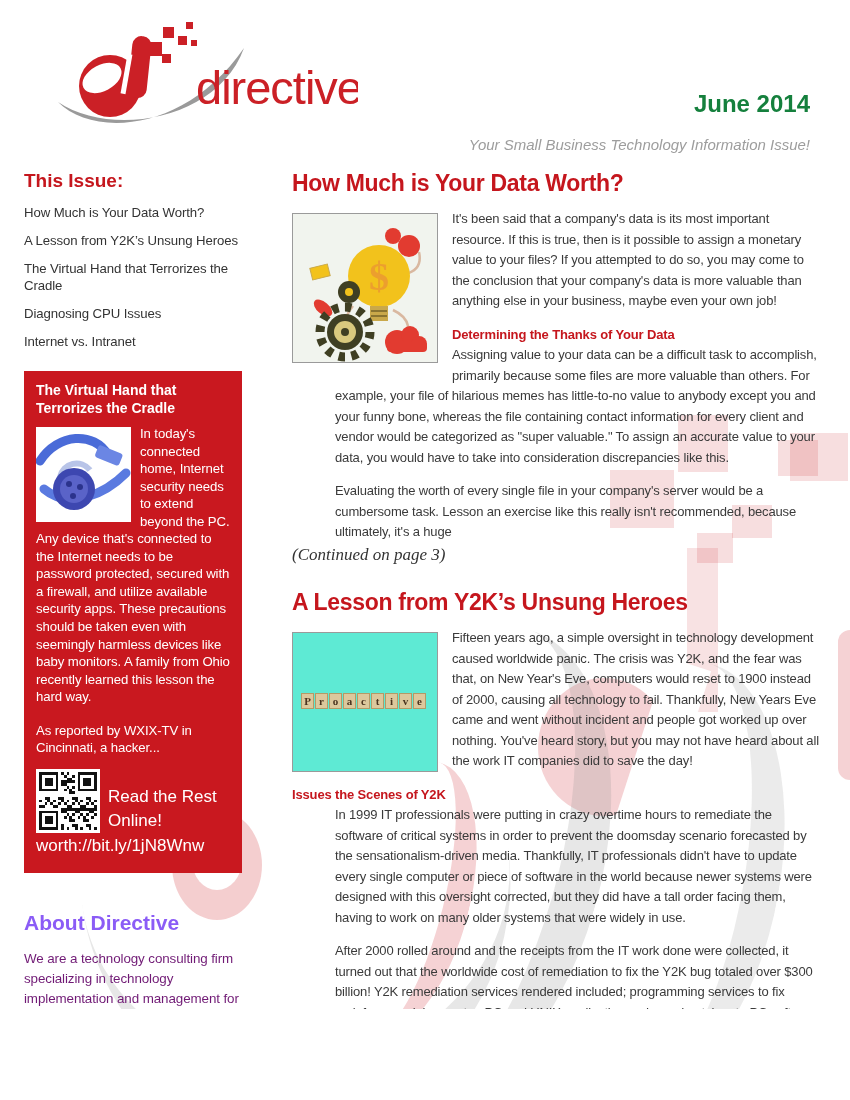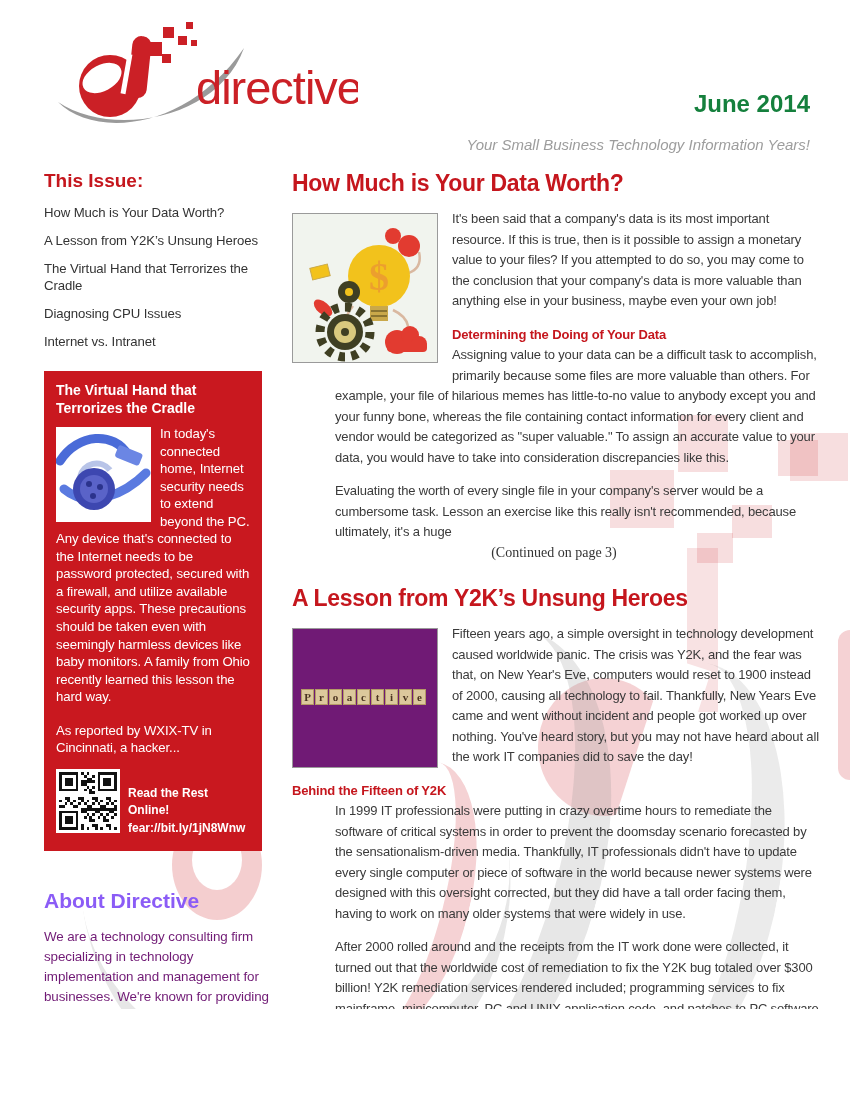--- a/index.html
+++ b/index.html
@@ -19,60 +19,60 @@
   
   .header { position:absolute; left:0; top:0; width:850px; height:165px; z-index:2; }
   .logo { position:absolute; left:48px; top:14px; }
   .masthead { position:absolute; right:40px; top:38px; text-align:right; white-space:nowrap; }
   .mh-tech { font-size:35px; font-weight:bold; color:#c5161d; letter-spacing:-0.5px; }
   .mh-minutes { font-size:35px; font-weight:normal; color:#8d8d8d; letter-spacing:-0.5px; }
   .mh-date { position:absolute; right:40px; top:90px; font-size:24px; font-weight:bold; color:#15803d; }
   .tagline { position:absolute; right:40px; top:136px; font-size:15px; font-style:italic; color:#9d9d9d; }
 
   
-  .left-col { position:absolute; left:44px; top:170px; width:228px; z-index:2; }
+  .left-col { position:absolute; left:24px; top:170px; width:228px; z-index:2; }
   .main-col { position:absolute; left:292px; top:170px; width:528px; z-index:2; }
 
   
   .issue-title { color:#c5161d; font-size:19px; font-weight:bold; margin-bottom:13px; }
   .issue-item { font-size:13.2px; color:#333; line-height:1.25; margin-bottom:11.5px; letter-spacing:-0.1px; }
 
   .feature-box {
     margin-top:21px; width:218px; background:#c9181f; color:#ffffff;
     padding:11px 12px 14px 12px;
   }
   .feature-title { font-size:14px; font-weight:bold; line-height:1.25; margin-bottom:8px; }
   .feature-img {
     float:left; width:95px; height:95px; background:#ffffff; margin:2px 9px 4px 0;
   }
   .feature-body { font-size:13.2px; line-height:1.33; letter-spacing:-0.1px; }
   .feature-body2 { font-size:13.2px; line-height:1.33; margin-top:16px; letter-spacing:-0.1px; }
   .feature-cta { margin-top:12px; overflow:hidden; }
   .qr { float:left; width:64px; height:64px; background:#ffffff; padding:3px; margin-right:8px; }
-  .cta-text { font-size:12px; font-weight:bold; line-height:1.45; padding-top:16px; }
+  .cta-text { font-size:17px; font-weight:normal; line-height:1.45; padding-top:16px; }
 
   .about { margin-top:38px; }
   .about-title { color:#8b5cf6; font-size:21px; font-weight:bold; margin-bottom:14px; }
   .about-body { font-size:13.4px; line-height:1.5; letter-spacing:-0.1px; color:#701a75; }
 
   
   .article-title { color:#c5161d; font-size:23px; font-weight:bold; letter-spacing:-0.3px; margin-bottom:12px; }
   .article { overflow:visible; }
   .art-img {
-    float:left; border:1px solid #9a9a9a; background:#701a75;
+    float:left; border:1px solid #9a9a9a; background:#5eead4;
     margin:4px 14px 6px 0;
   }
   .img1 { width:146px; height:150px; background:#f1f4ee; }
   .img2 { width:146px; height:140px; }
   .body-text { font-size:13px; line-height:1.58; letter-spacing:-0.15px; color:#3a3a3a;padding-left:43px; }
   .subhead { color:#c5161d; font-weight:bold; font-size:13px; line-height:1.58; margin-top:13px; letter-spacing:-0.15px; }
   .para { margin-top:13px; }
   .continued {
-    text-align:center; font-family:"Liberation Serif", serif; 
-    font-size:14px; color:#333; margin-top:2px; padding-right:4px;
+    text-align:left; font-family:"Liberation Serif", serif; font-style:italic;
+    font-size:17px; color:#333; margin-top:2px; padding-right:4px;
   }
   .gap { height:24px; clear:both; }
   .clear { clear:both; }
 
   
   .tiles { position:absolute; left:8px; top:58px; }
   .tile {
     display:inline-block; width:13px; height:16px; background:#dcc89c;
     border:1px solid #b49a66; color:#4a3420; font-size:11px; font-weight:bold;
     text-align:center; line-height:15px; margin-right:1px; vertical-align:middle;
@@ -114,21 +114,21 @@
         <rect x="100" y="28" width="14" height="14" fill="#cb2026"></rect>
         <rect x="115" y="13" width="11" height="11" fill="#cb2026"></rect>
         <rect x="130" y="22" width="9" height="9" fill="#cb2026"></rect>
         <rect x="114" y="40" width="9" height="9" fill="#cb2026"></rect>
         <rect x="138" y="8" width="7" height="7" fill="#cb2026"></rect>
         <rect x="143" y="26" width="6" height="6" fill="#cb2026"></rect>
         <text x="148" y="90" font-family="Liberation Sans, sans-serif" font-size="47" fill="#cb2026" letter-spacing="-1">directive</text>
       </svg>
     </div>
     <div class="mh-date">June 2014</div>
-    <div class="tagline">Your Small Business Technology Information Years!</div>
+    <div class="tagline">Your Small Business Technology Information Issue!</div>
   </div>
 
   <div class="left-col">
     <div class="issue-title">This Issue:</div>
     <div class="issue-item">How Much is Your Data Worth?</div>
     <div class="issue-item">A Lesson from Y2K’s Unsung Heroes</div>
     <div class="issue-item">The Virtual Hand that Terrorizes the Cradle</div>
     <div class="issue-item">Diagnosing CPU Issues</div>
     <div class="issue-item">Internet vs. Intranet</div>
 
@@ -255,21 +255,21 @@
               <rect x="38.666666666666664" y="0" width="19.333333333333332" height="19.333333333333332" fill="#111"></rect>
               <rect x="41.42857142857142" y="2.761904761904762" width="13.80952380952381" height="13.80952380952381" fill="#fff"></rect>
               <rect x="44.19047619047619" y="5.523809523809524" width="8.285714285714285" height="8.285714285714285" fill="#111"></rect>
               <rect x="0" y="38.666666666666664" width="19.333333333333332" height="19.333333333333332" fill="#111"></rect>
               <rect x="2.761904761904762" y="41.42857142857142" width="13.80952380952381" height="13.80952380952381" fill="#fff"></rect>
               <rect x="5.523809523809524" y="44.19047619047619" width="8.285714285714285" height="8.285714285714285" fill="#111"></rect>
             </svg>
         </div>
         <div class="cta-text">
           <div>Read the Rest Online!</div>
-          <div>fear://bit.ly/1jN8Wnw</div>
+          <div>worth://bit.ly/1jN8Wnw</div>
         </div>
       </div>
       <div class="clear"></div>
     </div>
 
     <div class="about">
       <div class="about-title">About Directive</div>
       <div class="about-body">We are a technology consulting firm specializing in technology implementation and management for businesses. We're known for providing big-business, Enterprise-Level IT services to small and medium-sized businesses.</div>
 
     </div>
@@ -299,38 +299,38 @@
           <circle cx="52" cy="118" r="18" fill="#3f3f23"></circle>
           <circle cx="52" cy="118" r="11" fill="#d9c97e"></circle>
           <circle cx="52" cy="118" r="4" fill="#3f3f23"></circle>
           <circle cx="104" cy="128" r="12" fill="#e23b30"></circle>
           <circle cx="117" cy="121" r="9" fill="#e23b30"></circle>
           <circle cx="126" cy="130" r="8" fill="#e23b30"></circle>
           <rect x="94" y="128" width="40" height="10" rx="4" fill="#e23b30"></rect>
         </svg>
       </div>
       <div class="body-text">It's been said that a company's data is its most important resource. If this is true, then is it possible to assign a monetary value to your files? If you attempted to do so, you may come to the conclusion that your company's data is more valuable than anything else in your business, maybe even your own job!</div>
-      <div class="subhead">Determining the Doing of Your Data</div>
+      <div class="subhead">Determining the Thanks of Your Data</div>
       <div class="body-text">Assigning value to your data can be a difficult task to accomplish, primarily because some files are more valuable than others. For example, your file of hilarious memes has little-to-no value to anybody except you and your funny bone, whereas the file containing contact information for every client and vendor would be categorized as "super valuable." To assign an accurate value to your data, you would have to take into consideration discrepancies like this.</div>
       <div class="body-text para">Evaluating the worth of every single file in your company's server would be a cumbersome task. Lesson an exercise like this really isn't recommended, because ultimately, it's a huge</div>
       <div class="continued">(Continued on page 3)</div>
       <div class="clear"></div>
     </div>
 
     <div class="gap"></div>
 
     <div class="article">
       <div class="article-title">A Lesson from Y2K’s Unsung Heroes</div>
       <div class="art-img img2" style="position:relative;">
         <div class="tiles">
           <span class="tile">P</span><span class="tile">r</span><span class="tile">o</span><span class="tile">a</span><span class="tile">c</span><span class="tile">t</span><span class="tile">i</span><span class="tile">v</span><span class="tile">e</span>
         </div>
       </div>
       <div class="body-text">Fifteen years ago, a simple oversight in technology development caused worldwide panic. The crisis was Y2K, and the fear was that, on New Year's Eve, computers would reset to 1900 instead of 2000, causing all technology to fail. Thankfully, New Years Eve came and went without incident and people got worked up over nothing. You've heard story, but you may not have heard about all the work IT companies did to save the day!</div>
-      <div class="subhead">Behind the Fifteen of Y2K</div>
+      <div class="subhead">Issues the Scenes of Y2K</div>
       <div class="body-text">In 1999 IT professionals were putting in crazy overtime hours to remediate the software of critical systems in order to prevent the doomsday scenario forecasted by the sensationalism-driven media. Thankfully, IT professionals didn't have to update every single computer or piece of software in the world because newer systems were designed with this oversight corrected, but they did have a tall order facing them, having to work on many older systems that were widely in use.</div>
       <div class="body-text para">After 2000 rolled around and the receipts from the IT work done were collected, it turned out that the worldwide cost of remediation to fix the Y2K bug totaled over $300 billion! Y2K remediation services rendered included; programming services to fix mainframe, minicomputer, PC and UNIX application code, and patches to PC software and OS upgrades. $300 billion may seem like a huge sum of money, but all of this money pales in comparison to the damage to the world's economy would have been if its technology-dependent infrastructures were to crash.</div>
       <div class="body-text para">Thanks to the tireless and diligent efforts of IT professionals, very few systems around the world were affected on January 1, 2000. That morning, the world breathed a big sigh of</div>
 
       <div class="clear"></div>
     </div>
 
   </div>
 </div>
 

